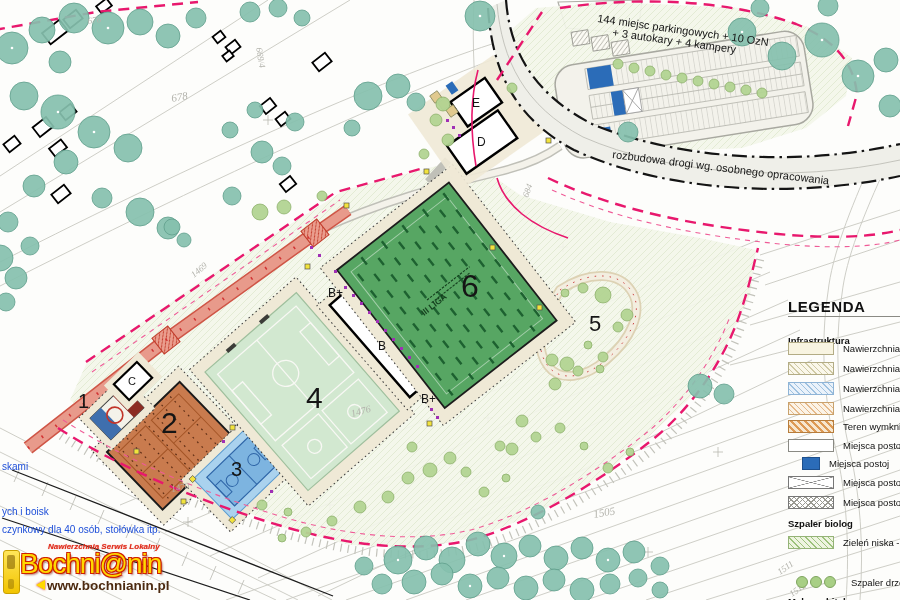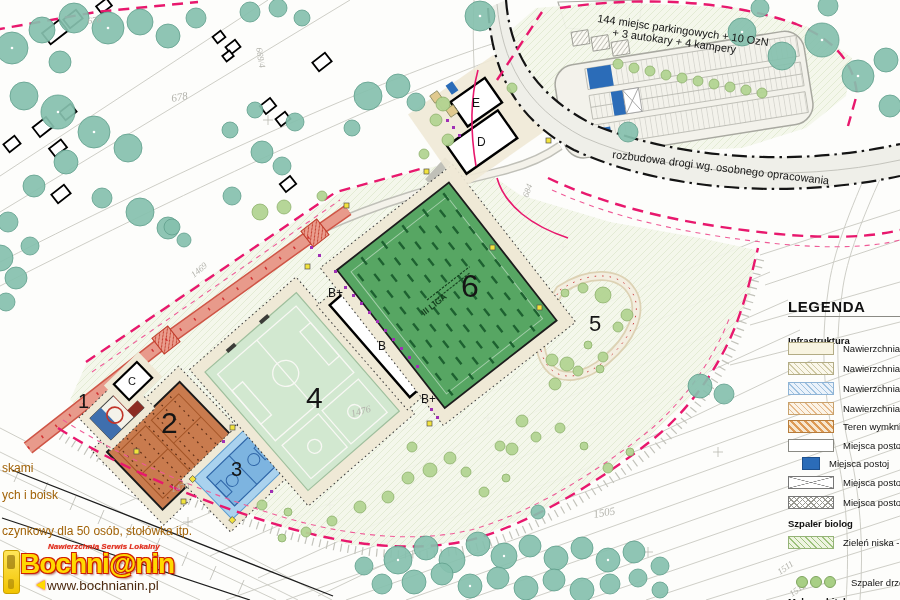--- a/index.html
+++ b/index.html
@@ -39,32 +39,32 @@
     linear-gradient(to bottom right,transparent calc(50% - .6px),#777 50%,transparent calc(50% + .6px)),#fff;
     border-color:#777!important}
   .sw-cross{background:repeating-linear-gradient(45deg,transparent 0 3px,#9a9a92 3px 4px),
     repeating-linear-gradient(-45deg,transparent 0 3px,#9a9a92 3px 4px),#fff;border-color:#777!important}
   .sw-hgreen{background:repeating-linear-gradient(45deg,#eef4e0 0 3px,#9cc27a 3px 4px);border-color:#95b377!important}
   .sw-none{border:none!important;background:transparent}
   .circ{width:22px;height:22px;border-radius:50%;background:#a8cf85;border:1px solid #7fa55f;margin-left:12px;margin-right:21px}
   .c3{display:flex;gap:2px;margin-left:8px;margin-right:12px}
   .c3 i{width:10px;height:10px;border-radius:50%;background:#a8cf85;border:1px solid #7fa55f}
   
-  .cap{position:absolute;left:2px;font-size:12px;color:#a16207;white-space:nowrap}
+  .cap{position:absolute;left:2px;font-size:10px;color:#1d4ed8;white-space:nowrap}
   
   #wm{position:absolute;left:0;top:541px;width:230px;height:59px}
   #wm .bar{position:absolute;left:3px;top:9px;width:15px;height:42px;background:linear-gradient(#ffe65a,#f2c400);
     border:1px solid #c9a000;border-radius:3px}
   #wm .bar i{position:absolute;left:3px;top:4px;width:8px;height:14px;background:#7a5a00;opacity:.55;border-radius:2px}
   #wm .bar b{position:absolute;left:4px;bottom:4px;width:6px;height:10px;background:#7a5a00;opacity:.4;border-radius:2px}
   #wm .slogan{position:absolute;left:48px;top:1px;font-size:8px;font-weight:bold;font-style:italic;color:#e02d1c;
     text-shadow:0 0 1px rgba(224,45,28,.6)}
-  #wm .name{position:absolute;left:20px;top:7px;font-size:28px;font-weight:bold;letter-spacing:-1px;color:#ffd900;
+  #wm .name{position:absolute;left:20px;top:7px;font-size:28px;font-weight:normal;letter-spacing:-1px;color:#ffd900;
     text-shadow:-1px -1px 0 #cf2000,1px -1px 0 #cf2000,-1px 1px 0 #cf2000,1px 1px 0 #cf2000,2px 2px 2px rgba(120,20,0,.55)}
-  #wm .url{position:absolute;left:36px;top:37px;font-size:13.5px;font-weight:normal;color:#4c2a10}
+  #wm .url{position:absolute;left:36px;top:37px;font-size:13.5px;font-weight:bold;color:#4c2a10}
   #wm .arrow{display:inline-block;width:0;height:0;border-top:5px solid transparent;border-bottom:5px solid transparent;
     border-right:9px solid #ffd900;margin-right:2px;filter:drop-shadow(0 0 1px #cf2000)}
 </style>
 </head>
 <body>
 
 <div id="stage">
 <svg width="900" height="600" viewBox="0 0 900 600">
   <defs>
     <pattern id="pat-site" patternUnits="userSpaceOnUse" width="7" height="7">
@@ -622,22 +622,22 @@
           <i></i>
         </span>
         <span>Szpaler drzew</span>
       </div>
   <div class="row hdr" style="top:297px">
         <span>Mała architek</span>
       </div>
 </div>
 
 <div class="cap" style="top:461px">skami</div>
-<div class="cap" style="top:488px">ych i boisk</div>
-<div class="cap" style="top:524px">czynkowy dla 50 osób, stołówka itp.</div>
+<div class="cap" style="top:506px">ych i boisk</div>
+<div class="cap" style="top:524px">czynkowy dla 40 osób, stołówka itp.</div>
 
 <div id="wm">
   <div class="bar">
         <i></i>
         <b></b>
       </div>
   <div class="slogan">Nawierzchnia Serwis Lokalny</div>
   <div class="name">Bochni@nin</div>
   <div class="url"><span class="arrow"></span><span>www.bochnianin.pl</span></div>
 </div>

